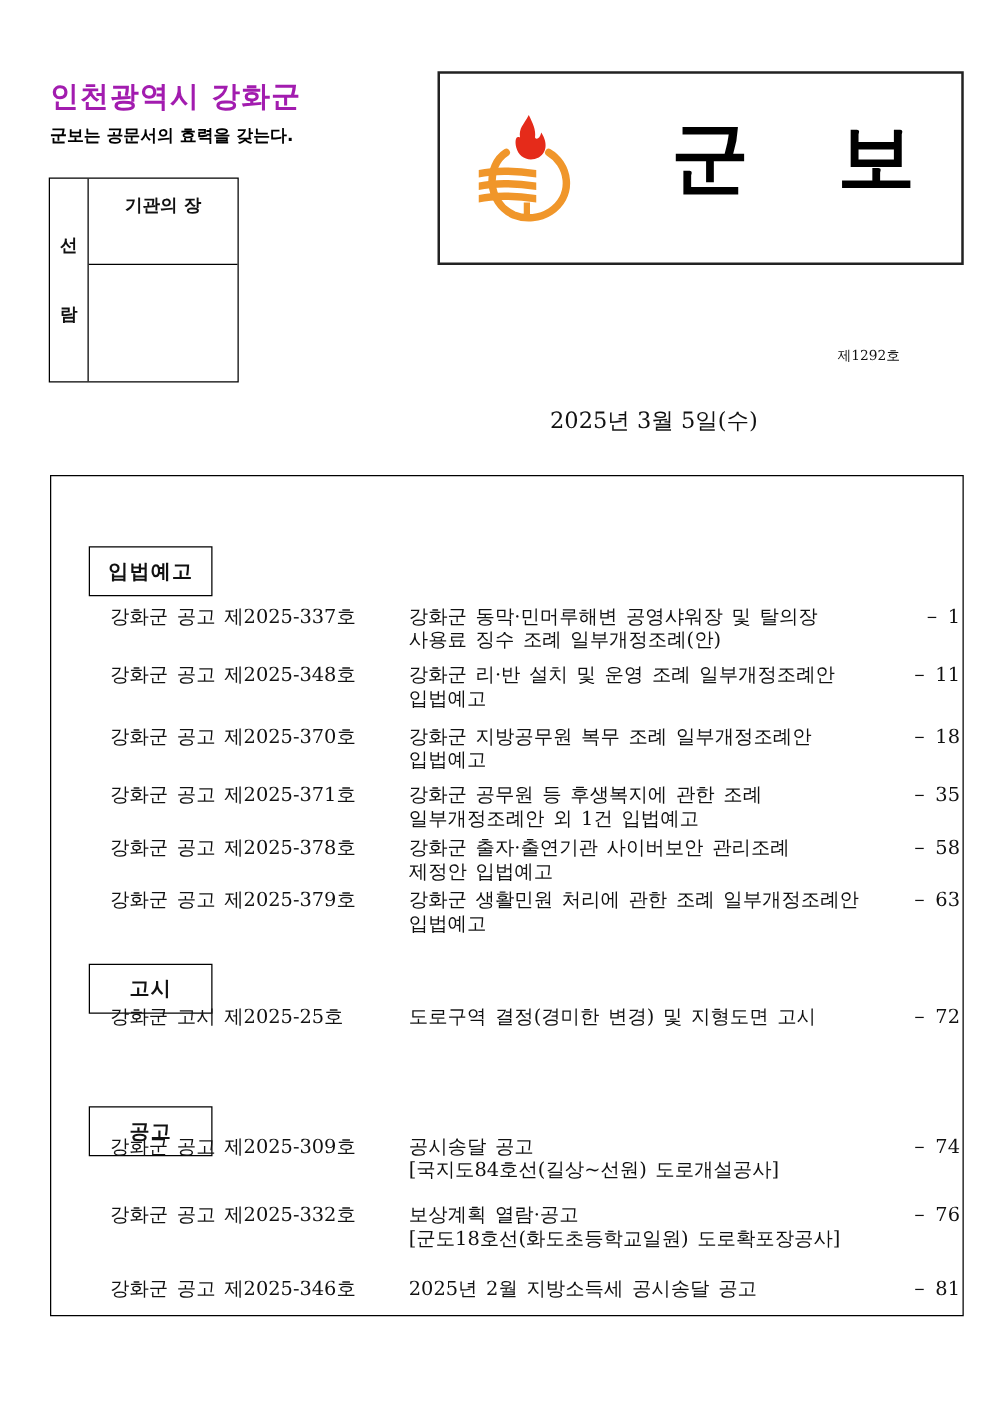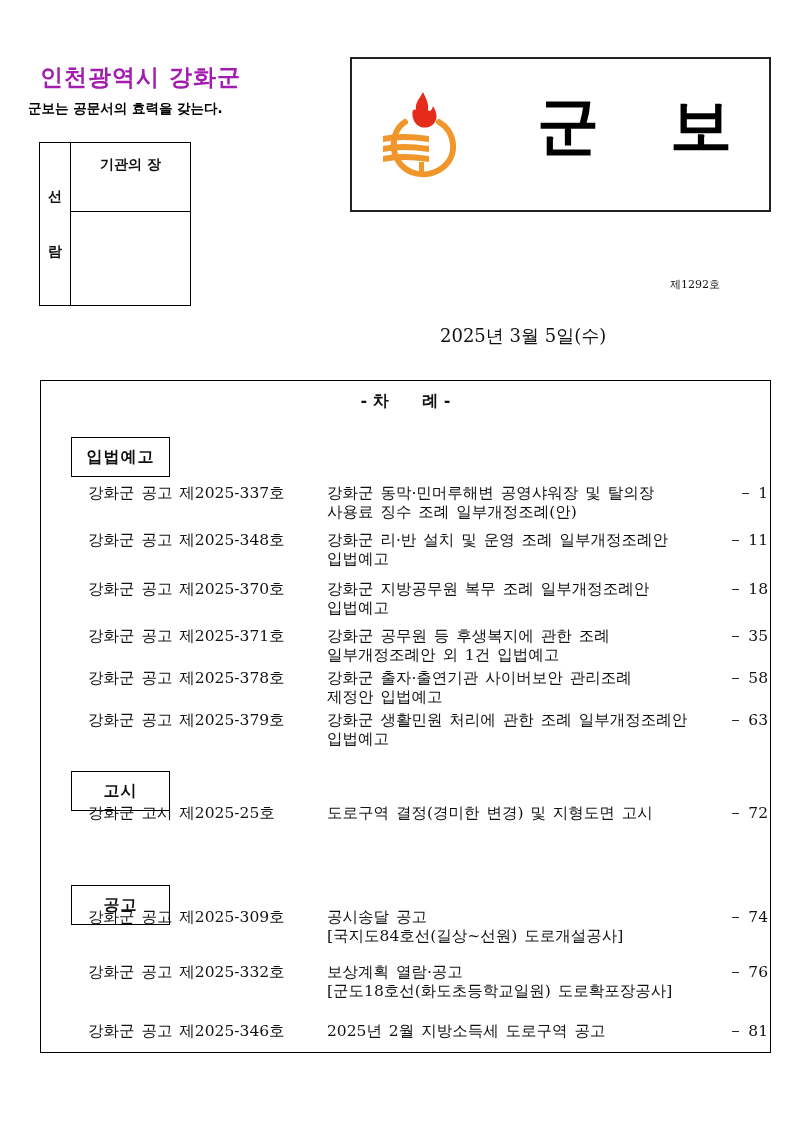--- a/index.html
+++ b/index.html
@@ -3,21 +3,21 @@
 <meta charset="utf-8">
 <style>
   * { box-sizing: border-box; margin: 0; padding: 0; }
   html, body { width: 793px; height: 1121px; background: #ffffff; overflow: hidden; }
   body { position: relative; font-family: "DejaVu Serif", "Liberation Serif", serif; color: #111; }
 
   .abs { position: absolute; }
 
   
   .city-title { left: 40px; top: 62px; font-family: "DejaVu Sans", "Liberation Sans", sans-serif; font-weight: bold; font-size: 23px; letter-spacing: 1px; color: #a21caf; white-space: nowrap; }
-  .subtitle { left: 28px; top: 100px; font-family: "DejaVu Sans", "Liberation Sans", sans-serif; font-weight: bold; font-size: 13.5px; color: #000; white-space: nowrap; }
+  .subtitle { left: 40px; top: 100px; font-family: "DejaVu Sans", "Liberation Sans", sans-serif; font-weight: bold; font-size: 13.5px; color: #000; white-space: nowrap; }
 
   .approval-box { left: 39px; top: 142px; width: 152px; height: 164px; border: 1.2px solid #000; }
   .approval-side { position: absolute; left: 0; top: 0; width: 31px; height: 100%; border-right: 1.2px solid #000; }
   .approval-side span { position: absolute; left: 0; width: 100%; text-align: center; font-family: "DejaVu Sans", "Liberation Sans", sans-serif; font-weight: bold; font-size: 14px; }
   .approval-head { position: absolute; left: 31px; top: 0; right: 0; height: 69px; border-bottom: 1.2px solid #000; display: flex; align-items: center; justify-content: center; font-family: "DejaVu Sans", "Liberation Sans", sans-serif; font-weight: bold; font-size: 14px; padding-bottom: 24px; }
   .approval-sign { position: absolute; left: 31px; top: 69px; right: 0; bottom: 0; }
 
   
   .masthead { left: 350px; top: 57px; width: 421px; height: 155px; border: 2px solid #222; }
   .logo { position: absolute; left: 27px; top: 25px; width: 84px; height: 98px; }
@@ -65,21 +65,20 @@
     <rect x="40" y="78" width="5" height="12" fill="#f0962a"></rect>
   </svg>
   <div class="mast-title" style="left:185px">군</div>
   <div class="mast-title" style="left:318px">보</div>
 </div>
 
 <div class="abs issue-no">제1292호</div>
 <div class="abs issue-date">2025년 3월 5일(수)</div>
 
 <div class="abs toc">
-  <div class="toc-title">- 차      례 -</div>
 
   <div class="sec-box" style="top:56px">입법예고</div>
 
   <div class="entry" style="top:103px">
     <span class="ref">강화군 공고 제2025-337호</span>
     <span class="desc">강화군 동막·민머루해변 공영샤워장 및 탈의장
 사용료 징수 조례 일부개정조례(안)</span>
     <span class="pg">－ 1</span>
   </div>
   <div class="entry" style="top:150px">
@@ -128,16 +127,16 @@
     <span class="pg">－ 74</span>
   </div>
   <div class="entry" style="top:582px">
     <span class="ref">강화군 공고 제2025-332호</span>
     <span class="desc">보상계획 열람·공고
 [군도18호선(화도초등학교일원) 도로확포장공사]</span>
     <span class="pg">－ 76</span>
   </div>
   <div class="entry" style="top:641px">
     <span class="ref">강화군 공고 제2025-346호</span>
-    <span class="desc">2025년 2월 지방소득세 도로구역 공고</span>
+    <span class="desc">2025년 2월 지방소득세 공시송달 공고</span>
     <span class="pg">－ 81</span>
   </div>
 </div>
 
 </body></html>

